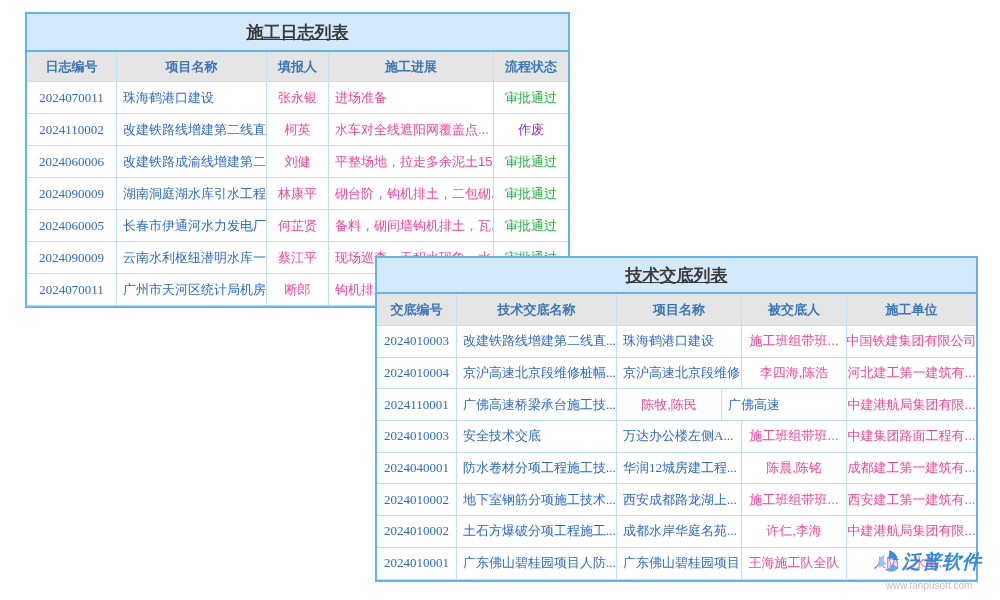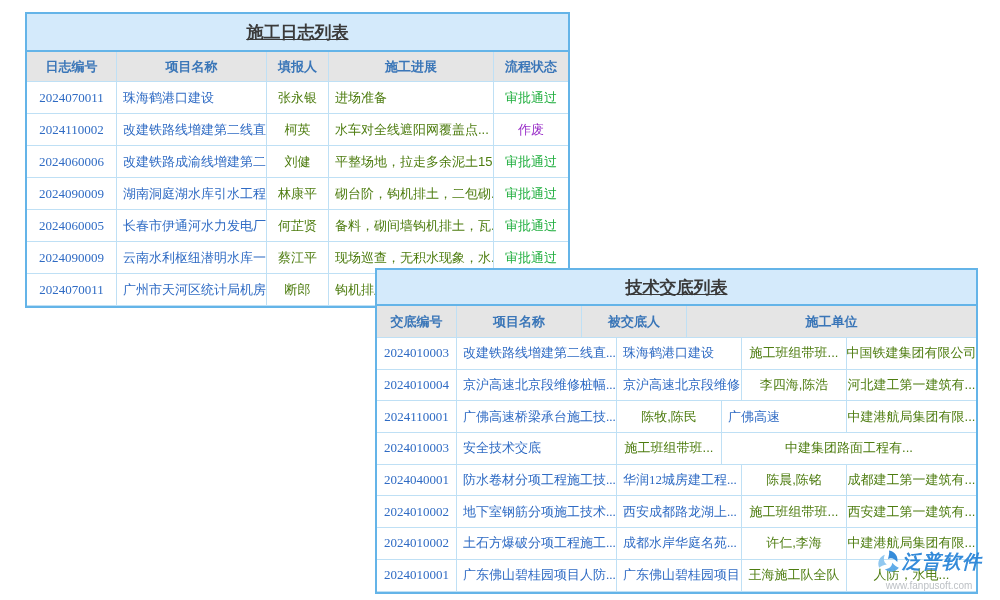--- a/index.html
+++ b/index.html
@@ -18,35 +18,35 @@
   .thead .cell { font-weight:bold; color:#3a76b8; }
   .row { display:flex; background:#ffffff; }
   .cell {
     display:flex; align-items:center; padding:0 6px;
     border-right:1px solid #bfe0f5; border-bottom:1px solid #bfe0f5;
     font-size:13px; white-space:nowrap; overflow:hidden;
   }
   .cell:last-child { border-right:none; }
   .center { justify-content:center; }
   .link { color:#2f6bc4; cursor:pointer;font-family:Liberation Serif, serif; }
-  .dark { color:#4d7c0f; }
+  .dark { color:#ec4899; }
   .status-approved { color:#1fae3e; }
   .status-void { color:#9a30c9; }
   .status-hidden { color:#1fae3e; }
 
   
   #log-panel { left:25px; top:12px; width:545px; z-index:5; }
   #log-panel .panel-title { height:38px; }
   #log-panel .thead { height:30px; }
   #log-panel .row { height:32px; }
   .t1 .c0{ width:90px; } .t1 .c1{ width:150px; } .t1 .c2{ width:62px; }
   .t1 .c3{ width:165px; } .t1 .c4{ flex:1; }
 
   
-  #disclosure-panel { left:375px; top:268px; width:603px; z-index:10; }
+  #disclosure-panel { left:375px; top:256px; width:603px; z-index:10; }
   #disclosure-panel .panel-title { height:36px; }
   #disclosure-panel .thead { height:32px; }
   #disclosure-panel .row { height:31.7px;border-radius:8px; }
   .t2 .c0{ width:80px; } .t2 .c1{ width:160px; } .t2 .c2{ width:125px; }
   .t2 .c3{ width:105px; } .t2 .c4{ flex:1; }
 
   
   #watermark {
     position:absolute; left:876px; top:549px; z-index:30;
     display:flex; flex-direction:column; align-items:center;
@@ -122,20 +122,21 @@
     <div class="cell c3 dark">钩机排土...</div>
     <div class="cell c4 center status-hidden"></div>
   </div>
 </div>
 
 <div id="disclosure-panel" class="panel t2">
   <div class="panel-title">技术交底列表</div>
 
   <div class="thead">
     <div class="cell c0 center">交底编号</div>
+    <div class="cell c1 center">技术交底名称</div>
     <div class="cell c2 center">项目名称</div>
     <div class="cell c3 center">被交底人</div>
     <div class="cell c4 center">施工单位</div>
   </div>
 
   <div class="row">
     <div class="cell c0 center link">2024010003</div>
     <div class="cell c1 link">改建铁路线增建第二线直...</div>
     <div class="cell c2 link">珠海鹤港口建设</div>
     <div class="cell c3 center dark">施工班组带班...</div>
@@ -151,20 +152,21 @@
   <div class="row">
     <div class="cell c0 center link">2024110001</div>
     <div class="cell c1 link">广佛高速桥梁承台施工技...</div>
     <div class="cell c3 center dark">陈牧,陈民</div>
     <div class="cell c2 link">广佛高速</div>
     <div class="cell c4 center dark">中建港航局集团有限...</div>
   </div>
   <div class="row">
     <div class="cell c0 center link">2024010003</div>
     <div class="cell c1 link">安全技术交底</div>
+    <div class="cell c2 link">万达办公楼左侧A...</div>
     <div class="cell c3 center dark">施工班组带班...</div>
     <div class="cell c4 center dark">中建集团路面工程有...</div>
   </div>
   <div class="row">
     <div class="cell c0 center link">2024040001</div>
     <div class="cell c1 link">防水卷材分项工程施工技...</div>
     <div class="cell c2 link">华润12城房建工程...</div>
     <div class="cell c3 center dark">陈晨,陈铭</div>
     <div class="cell c4 center dark">成都建工第一建筑有...</div>
   </div>

